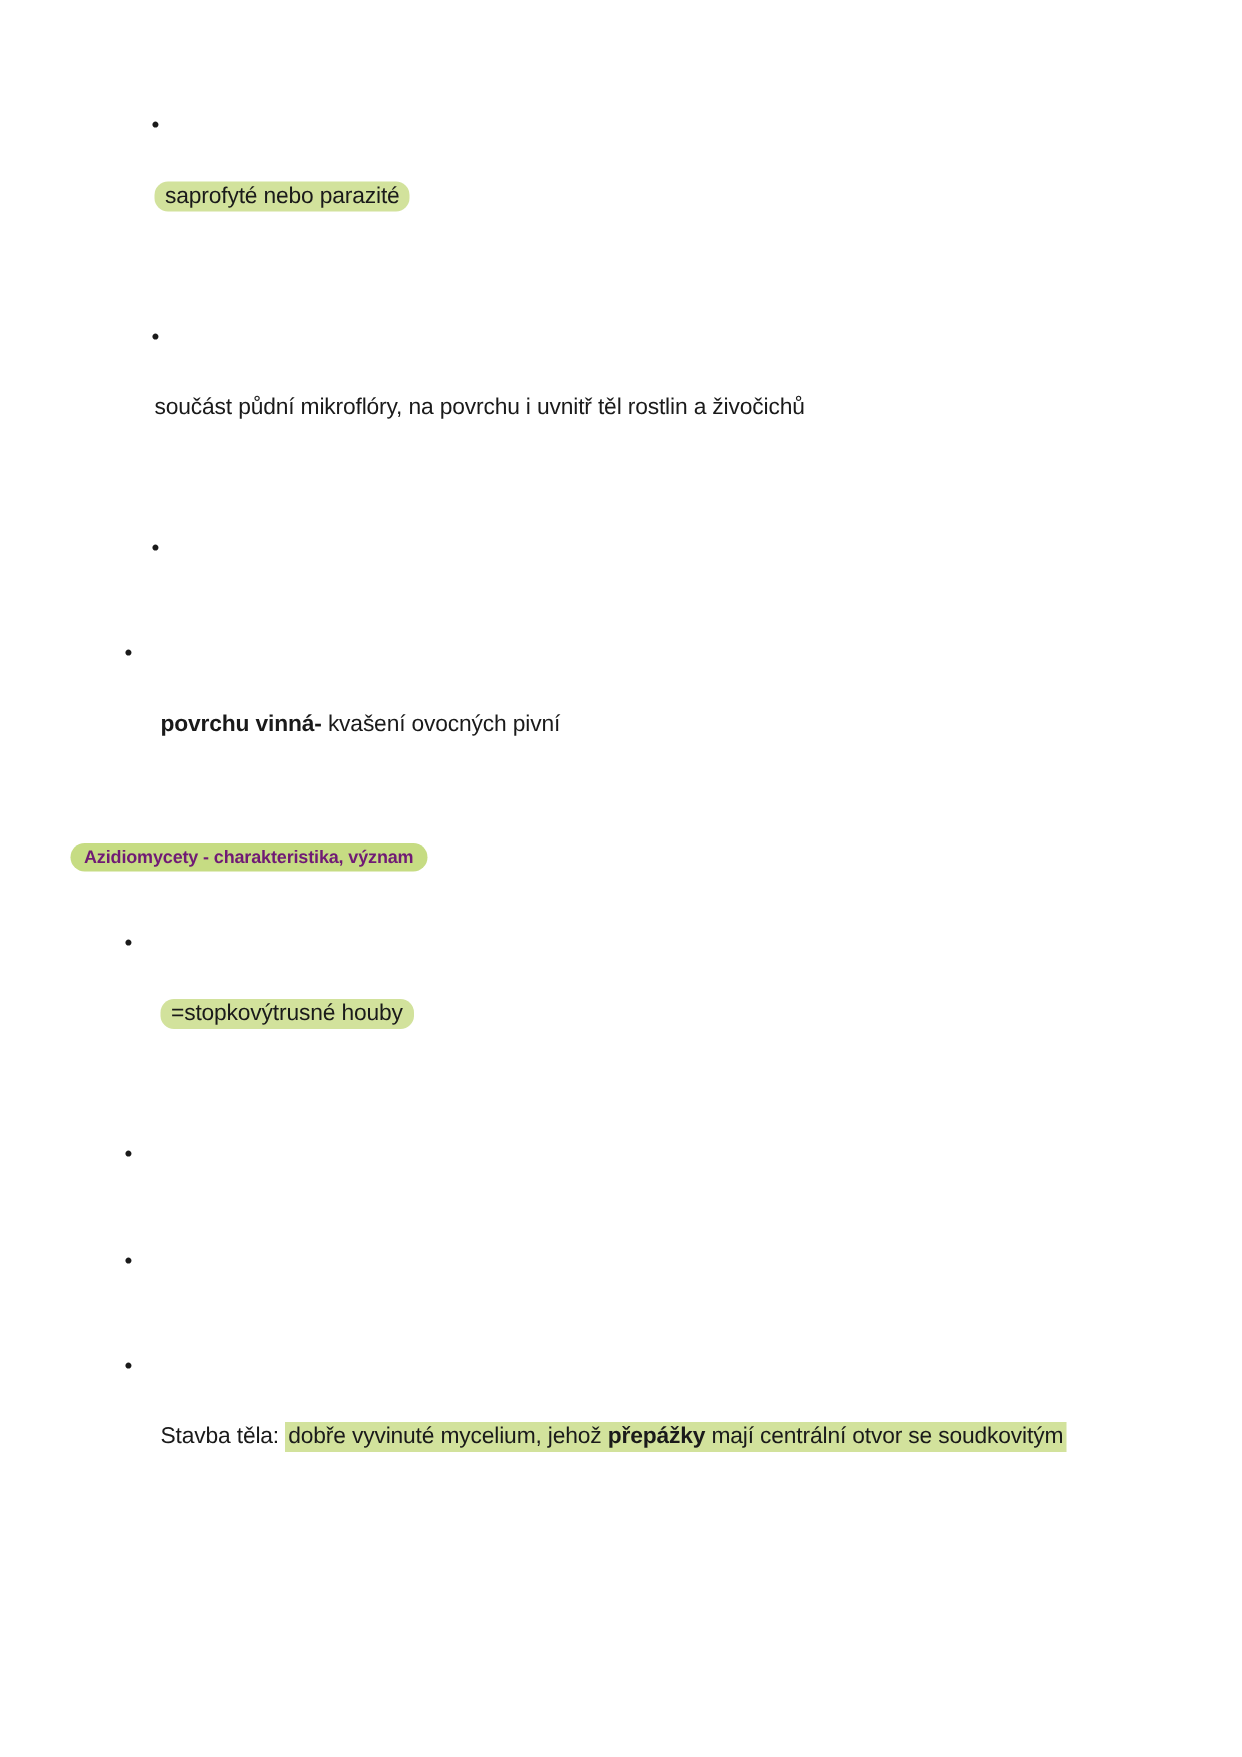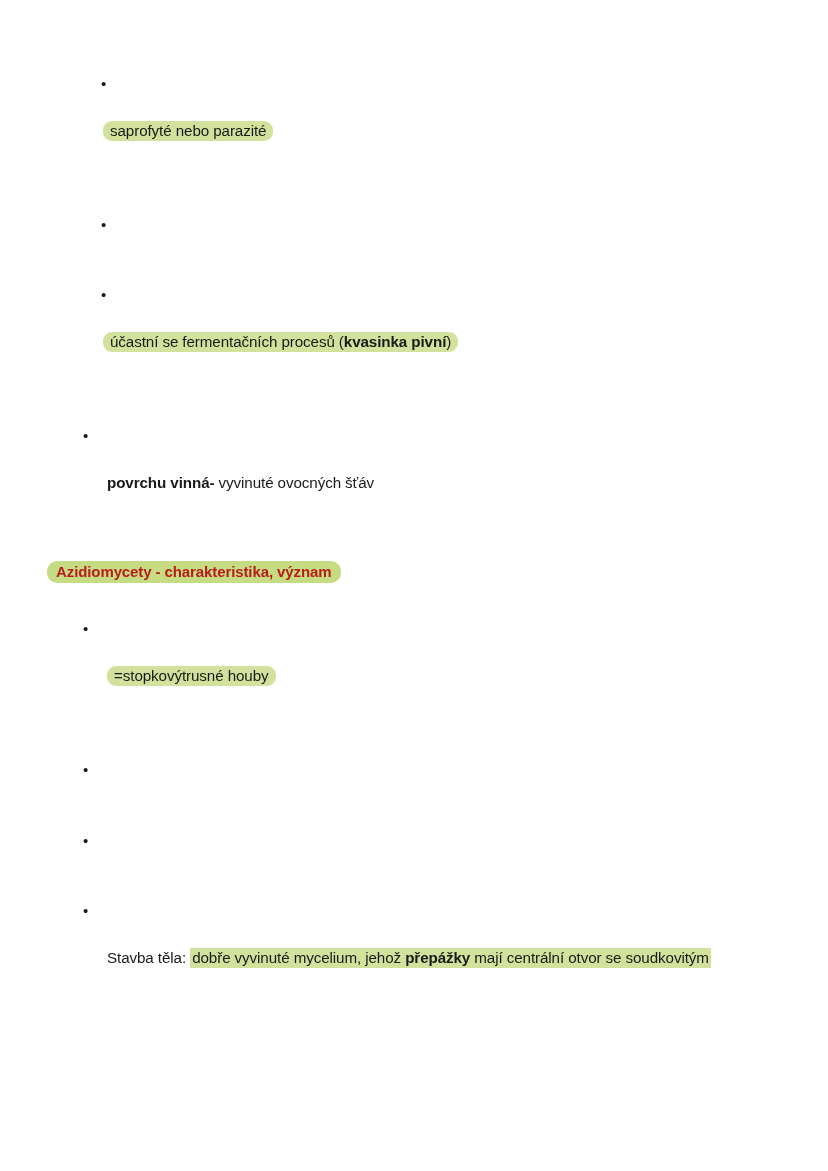--- a/index.html
+++ b/index.html
@@ -75,24 +75,24 @@
     background: #d2e29c;
     padding: 1px 2px 2px 2px;
     box-decoration-break: clone;
     -webkit-box-decoration-break: clone;
   }
 
   b, .b { font-weight: 700; }
 
   
   .heading {
-    font-size: 15px;
+    font-size: 12px;
     line-height: 23px;
     font-weight: 700;
-    color: #b91c1c;
+    color: #701a75;
     letter-spacing: -0.1px;
   }
   .spacer-s  { height: 11px; }
   .spacer-m  { height: 18px; }
 
   .pad-left-head { padding-left: 47px; }
 </style>
 </head>
 <body>
 
@@ -101,30 +101,30 @@
 
     <div>
 
       <div class="row ind-a line">
         <span class="bullet">•</span>
         <span class="txt"><span class="hl">saprofyté nebo parazité</span></span>
       </div>
 
       <div class="row ind-a line">
         <span class="bullet">•</span>
+        <span class="txt">součást půdní mikroflóry, na povrchu i uvnitř těl rostlin a živočichů</span>
       </div>
 
       <div class="row ind-a line">
         <span class="bullet">•</span>
-        <span class="txt"><span class="hl"><span>účastní se fermentačních procesů (</span><b>kvasinka pivní</b><span>)</span></span></span>
       </div>
 
       <div class="row ind-b line">
         <span class="bullet">•</span>
-        <span class="txt"><b>povrchu vinná-</b><span> vyvinuté ovocných šťáv</span></span>
+        <span class="txt"><b>povrchu vinná-</b><span> kvašení ovocných pivní</span></span>
       </div>
     </div>
 
     <div class="spacer-m"></div>
 
     <div class="heading pad-left-head">
       <span class="hl-strong">Azidiomycety - charakteristika, význam</span>
     </div>
 
     <div class="spacer-s"></div>

